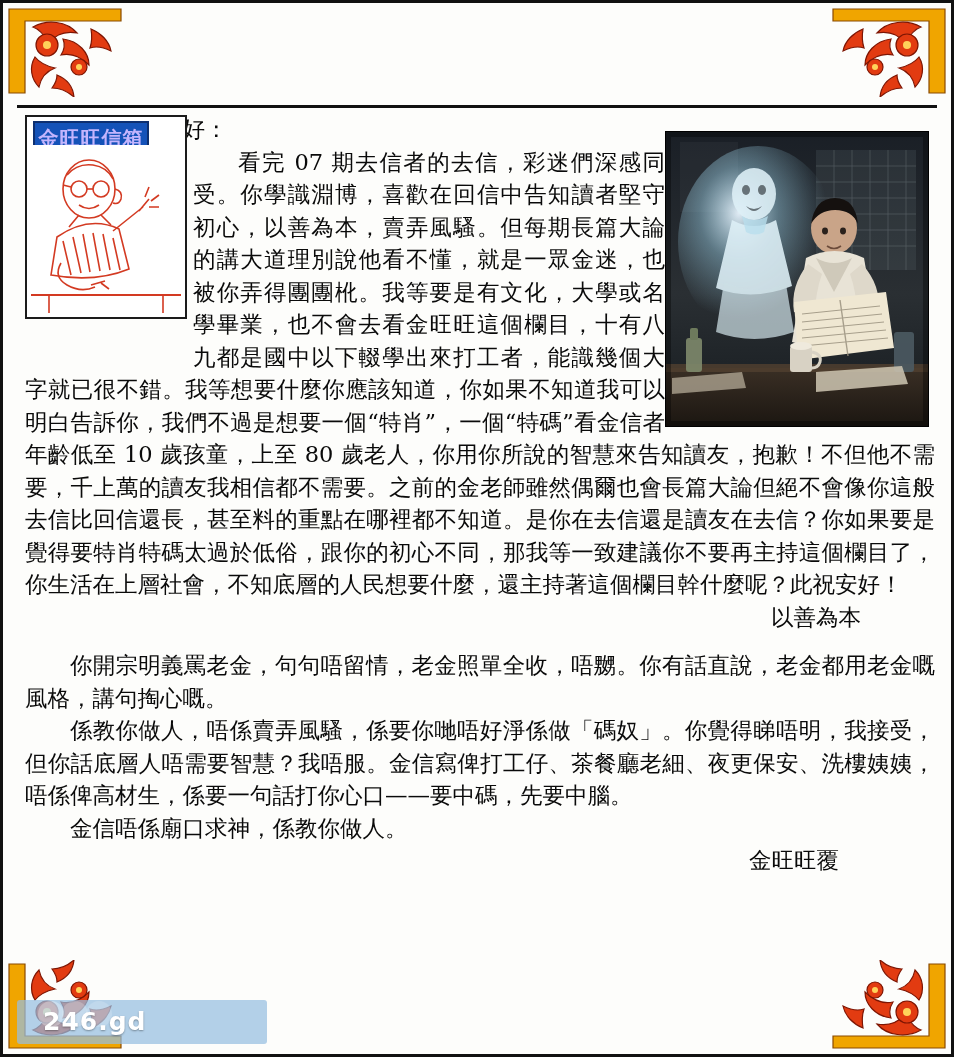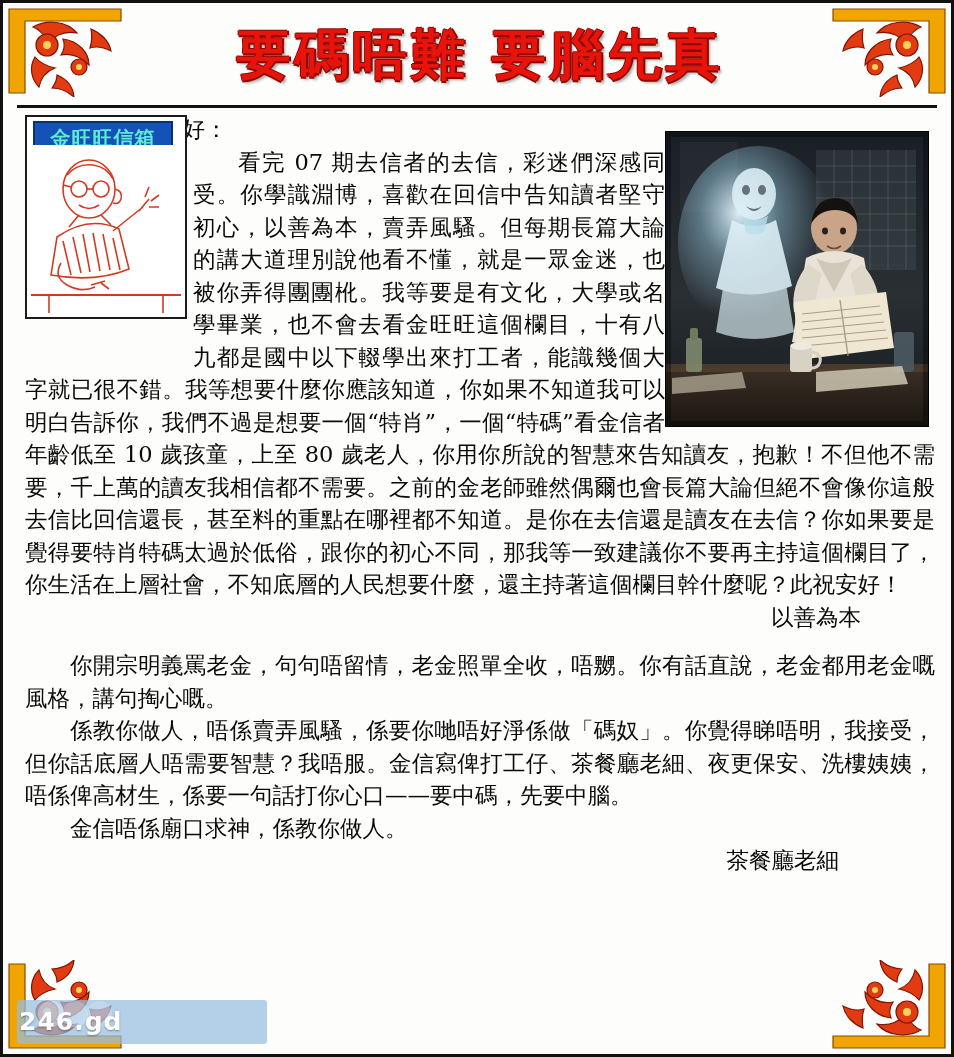--- a/index.html
+++ b/index.html
@@ -70,25 +70,25 @@
     width: 158px;
     height: 200px;
     border: 2px solid #1b1b1b;
     background: #fff;
     overflow: hidden;
   }
   .mascot-label {
     position: absolute;
     top: 4px;
     left: 6px;
-    width: 140px;
+    width: 116px;
     height: 30px;
     background: #1452b8;
     border: 2px solid #0d2f70;
-    color: #5eead4;
+    color: #c4b5fd;
     font-family: "DejaVu Serif", "Liberation Serif", serif;
     font-weight: bold;
     font-size: 20px;
     line-height: 30px;
     text-align: center;
     letter-spacing: 1px;
     box-sizing: border-box;
   }
   .mascot svg { position: absolute; left: 0; top: 28px; }
 
@@ -166,21 +166,21 @@
     bottom: 10px;
     width: 250px;
     height: 44px;
     background: rgba(150,190,225,.72);
     border-radius: 3px;
     color: #ffffff;
     font-family: "DejaVu Sans", "Liberation Sans", sans-serif;
     font-size: 25px;
     font-weight: bold;
     line-height: 44px;
-    padding-left: 2px;
+    padding-left: 26px;
     box-sizing: border-box;
     letter-spacing: 1px;
     text-shadow: 0 1px 2px rgba(0,0,0,.35);
   }
   .wm-dots {
     position: absolute;
     left: 18px;
     bottom: 12px;
     width: 96px;
     height: 40px;
@@ -250,44 +250,41 @@
         <path d="M58 34 c16 2 26 14 26 26 c-8-8-18-12-28-10 c4-6 4-11 2-16z"></path>
         <path d="M30 52 c-6 10-4 22 4 30 c2-10 8-16 16-19 c-9-2-16-6-20-11z"></path>
         <circle cx="74" cy="62" r="8"></circle>
         <circle cx="74" cy="62" r="3" fill="#ffd35a" stroke="none"></circle>
         <path d="M86 24 c10 4 18 12 20 22 c-8-4-15-5-21-3 c2-6 2-13 1-19z"></path>
         <path d="M52 70 c10 4 16 12 17 22 c-7-6-14-9-22-9 c3-4 5-8 5-13z"></path>
       </g>
     </svg>
   </div>
 
-  <div class="title-bar">
-    <div class="title-text">要碼唔難 要腦先真</div>
-  </div>
   <div class="hr-top"></div>
 
   <div class="letter">
 
     <div class="float-photo"></div>
 
     <p class="salutation">親愛的金老師您好：</p>
 
     <div class="float-mascot"></div>
 
     <p class="indent">看完 07 期去信者的去信，彩迷們深感同受。你學識淵博，喜歡在回信中告知讀者堅守初心，以善為本，賣弄風騷。但每期長篇大論的講大道理別說他看不懂，就是一眾金迷，也被你弄得團團杹。我等要是有文化，大學或名學畢業，也不會去看金旺旺這個欄目，十有八九都是國中以下輟學出來打工者，能識幾個大字就已很不錯。我等想要什麼你應該知道，你如果不知道我可以明白告訴你，我們不過是想要一個“特肖”，一個“特碼”看金信者年齡低至 10 歲孩童，上至 80 歲老人，你用你所說的智慧來告知讀友，抱歉！不但他不需要，千上萬的讀友我相信都不需要。之前的金老師雖然偶爾也會長篇大論但絕不會像你這般去信比回信還長，甚至料的重點在哪裡都不知道。是你在去信還是讀友在去信？你如果要是覺得要特肖特碼太過於低俗，跟你的初心不同，那我等一致建議你不要再主持這個欄目了，你生活在上層社會，不知底層的人民想要什麼，還主持著這個欄目幹什麼呢？此祝安好！</p>
 
     <p class="sign">以善為本</p>
 
     <div class="section-gap"></div>
 
     <p class="indent">你開宗明義罵老金，句句唔留情，老金照單全收，唔嬲。你有話直說，老金都用老金嘅風格，講句掏心嘅。</p>
     <p class="indent">係教你做人，唔係賣弄風騷，係要你哋唔好淨係做「碼奴」。你覺得睇唔明，我接受，但你話底層人唔需要智慧？我唔服。金信寫俾打工仔、茶餐廳老細、夜更保安、洗樓姨姨，唔係俾高材生，係要一句話打你心口——要中碼，先要中腦。</p>
     <p class="indent">金信唔係廟口求神，係教你做人。</p>
 
-    <p class="sign2">茶餐廳老細</p>
+    <p class="sign2">金旺旺覆</p>
   </div>
 
   <div class="mascot">
     <div class="mascot-label">金旺旺信箱</div>
     <svg width="158" height="172" viewBox="0 0 158 172">
       <rect x="0" y="0" width="158" height="172" fill="#ffffff"></rect>
       <g stroke="#d33a22" stroke-width="1.6" fill="none">
 
         <ellipse cx="62" cy="44" rx="26" ry="29"></ellipse>
         <path d="M40 30 q10-12 26-10 q14 2 20 14"></path>

